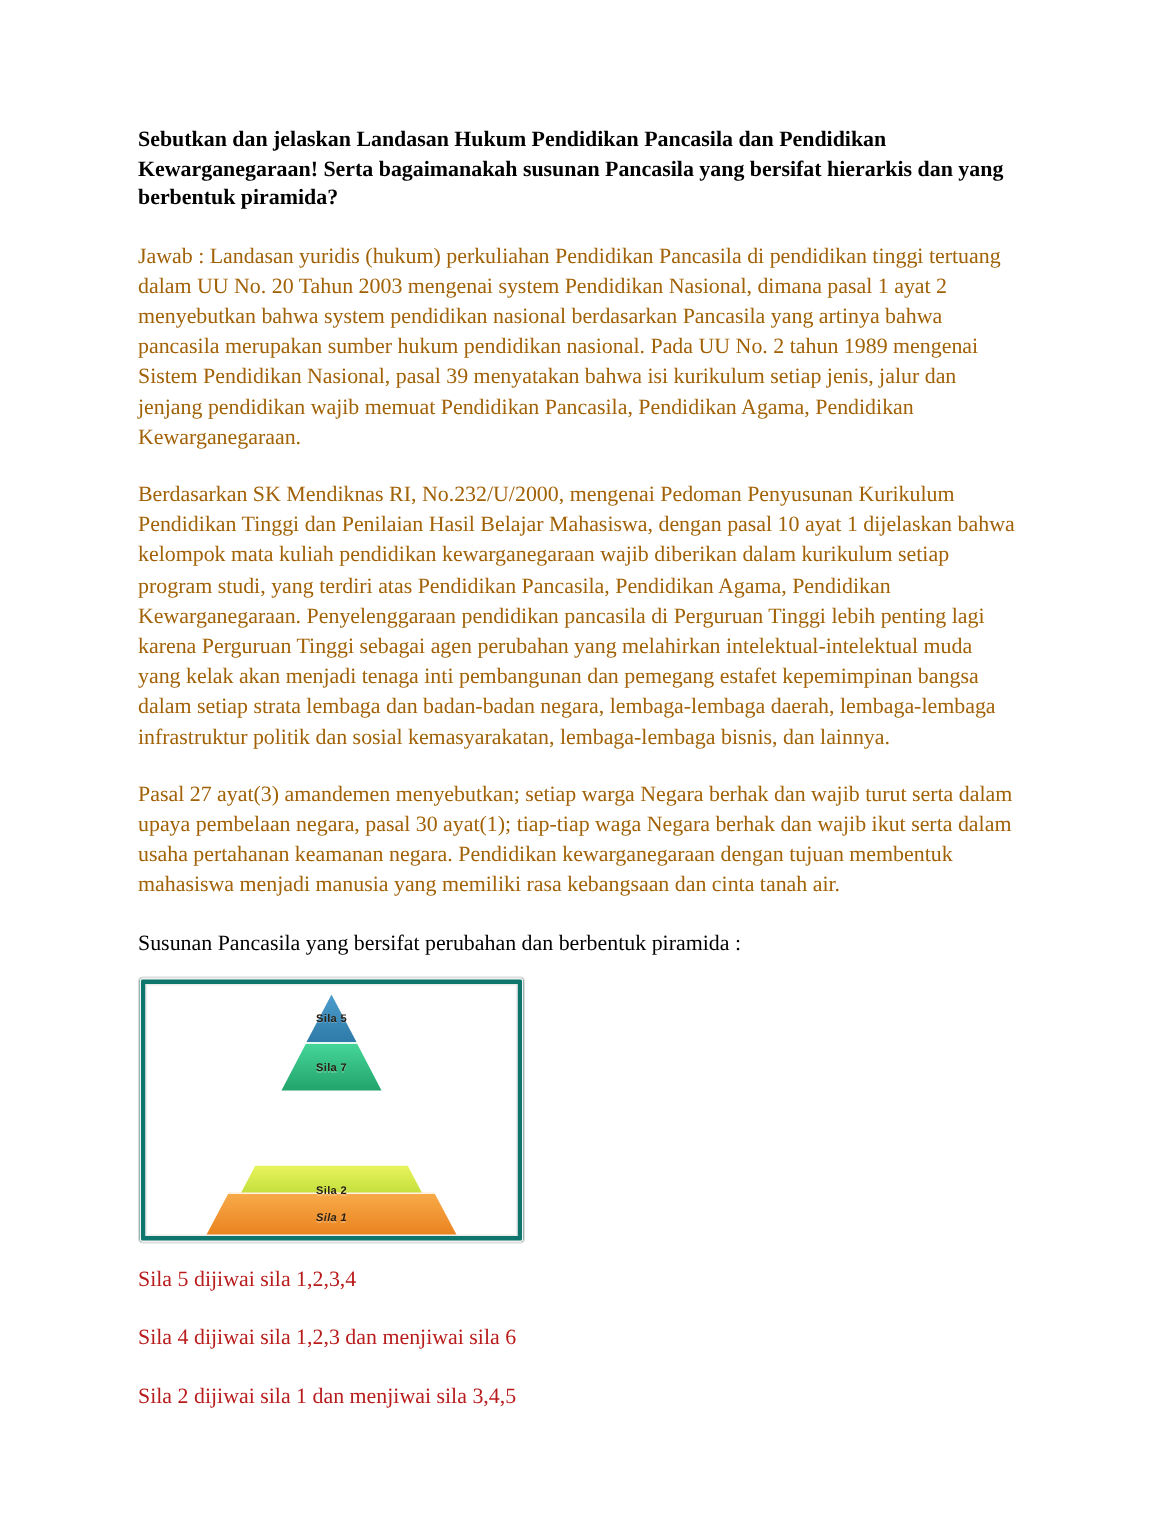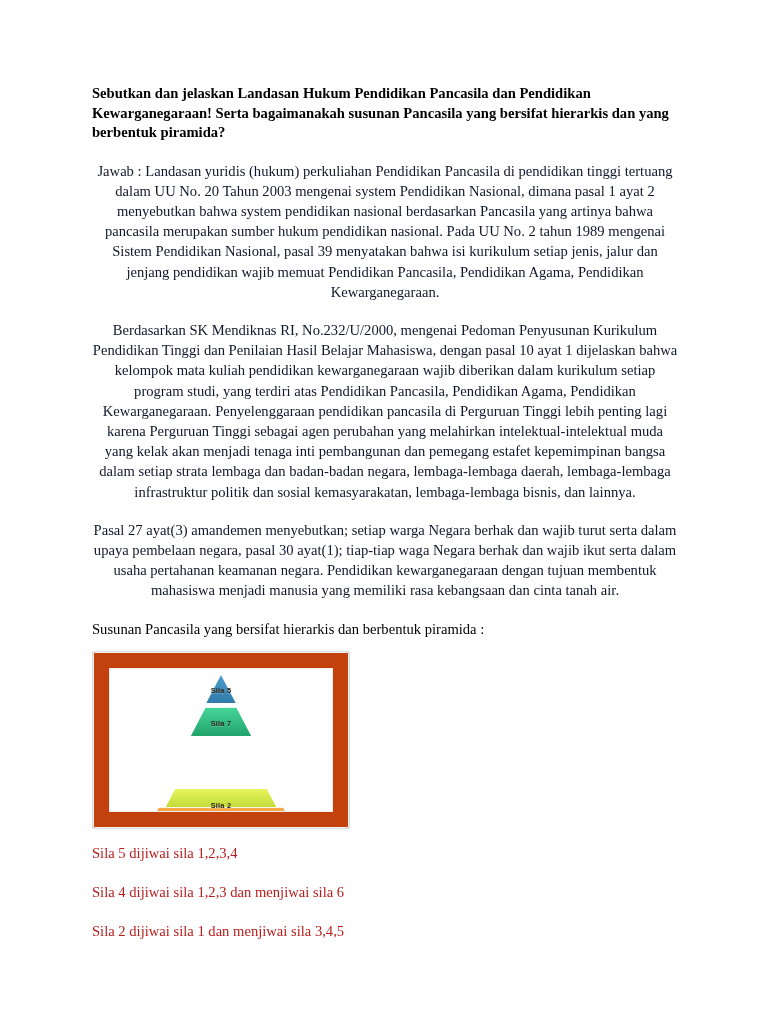--- a/index.html
+++ b/index.html
@@ -27,44 +27,44 @@
     font-size: 14.6px;
     line-height: 19.5px;
     margin: 0 0 18px 0;
     text-align: left;
     color: #000;
   }
   .para {
     font-size: 14.6px;
     line-height: 20.2px;
     margin: 0 0 18px 0;
-    text-align: center;
-    color: #0f172a;
+    text-align: left;
+    color: #a16207;
   }
   .caption-line {
     font-size: 14.6px;
     line-height: 20.2px;
     margin: 0 0 12px 0;
     color: #000;
   }
 
   
   .figure-wrap {
     margin: 0 0 14px 0;
   }
   .pyramid-frame {
     position: relative;
     width: 258px;
     height: 178px;
     box-sizing: border-box;
-    background: #c2410c;
+    background: #0f766e;
     border: 1px solid #dcdcdc;
     border-radius: 3px;
     box-shadow: 0 0 0 1px #f2f2f2 inset;
-    padding: 16px;
+    padding: 4px;
   }
   .pyramid-inner {
     position: relative;
     width: 100%;
     height: 100%;
     background: #ffffff;
     border: 1px solid #ececec;
     box-sizing: border-box;
     overflow: hidden;
   }
@@ -125,21 +125,21 @@
   <div class="content">
 
     <p class="doc-title">Sebutkan dan jelaskan Landasan Hukum Pendidikan Pancasila dan Pendidikan Kewarganegaraan! Serta bagaimanakah susunan Pancasila yang  bersifat hierarkis dan yang berbentuk piramida?</p>
 
     <p class="para">Jawab : Landasan yuridis (hukum) perkuliahan Pendidikan Pancasila di pendidikan tinggi tertuang dalam UU No. 20 Tahun 2003 mengenai system Pendidikan Nasional, dimana pasal 1 ayat 2 menyebutkan bahwa system pendidikan nasional berdasarkan Pancasila yang artinya bahwa pancasila merupakan sumber hukum pendidikan nasional. Pada UU No. 2 tahun 1989 mengenai Sistem Pendidikan Nasional, pasal 39 menyatakan bahwa isi kurikulum setiap jenis, jalur dan jenjang pendidikan wajib memuat Pendidikan Pancasila, Pendidikan Agama, Pendidikan Kewarganegaraan.</p>
 
     <p class="para">Berdasarkan SK Mendiknas RI, No.232/U/2000, mengenai Pedoman Penyusunan Kurikulum Pendidikan Tinggi dan Penilaian Hasil Belajar Mahasiswa, dengan pasal 10 ayat 1 dijelaskan bahwa kelompok mata kuliah pendidikan kewarganegaraan wajib diberikan dalam kurikulum setiap program studi, yang terdiri atas Pendidikan Pancasila, Pendidikan Agama, Pendidikan Kewarganegaraan. Penyelenggaraan pendidikan pancasila di Perguruan Tinggi lebih penting lagi karena Perguruan Tinggi sebagai agen perubahan yang melahirkan intelektual-intelektual muda yang kelak akan menjadi tenaga inti pembangunan dan pemegang estafet kepemimpinan bangsa dalam setiap strata lembaga dan badan-badan negara, lembaga-lembaga daerah, lembaga-lembaga infrastruktur politik dan sosial kemasyarakatan, lembaga-lembaga bisnis, dan lainnya.</p>
 
     <p class="para">Pasal 27 ayat(3) amandemen menyebutkan; setiap warga Negara berhak dan wajib turut serta dalam upaya pembelaan negara, pasal 30 ayat(1); tiap-tiap waga Negara berhak dan wajib ikut serta dalam usaha pertahanan keamanan negara. Pendidikan kewarganegaraan dengan tujuan membentuk mahasiswa menjadi manusia yang memiliki rasa kebangsaan dan cinta tanah air.</p>
 
-    <p class="caption-line">Susunan Pancasila yang bersifat hierarkis dan berbentuk piramida :</p>
+    <p class="caption-line">Susunan Pancasila yang bersifat perubahan dan berbentuk piramida :</p>
 
     <div class="figure-wrap">
       <div class="pyramid-frame">
         <div class="pyramid-inner">
           <div class="pyramid-stage">
 
             <div class="tier" style="top:0px; height:32px;">
               <svg class="tier-shape" viewBox="0 0 248 32" preserveAspectRatio="none">
                 <defs>
                   <linearGradient id="g5" x1="0" y1="0" x2="0" y2="1">

